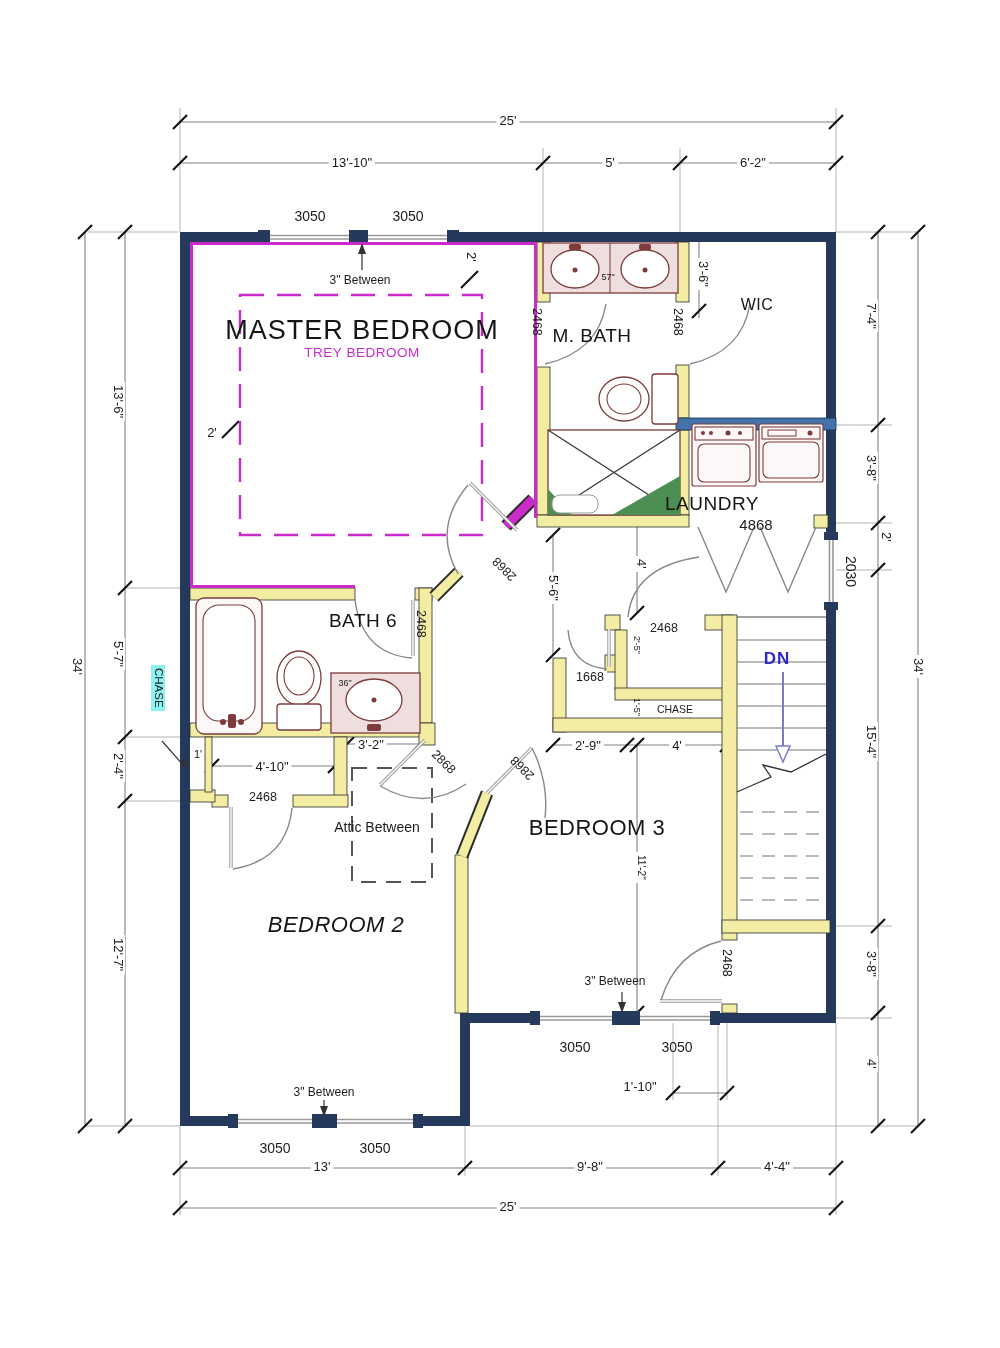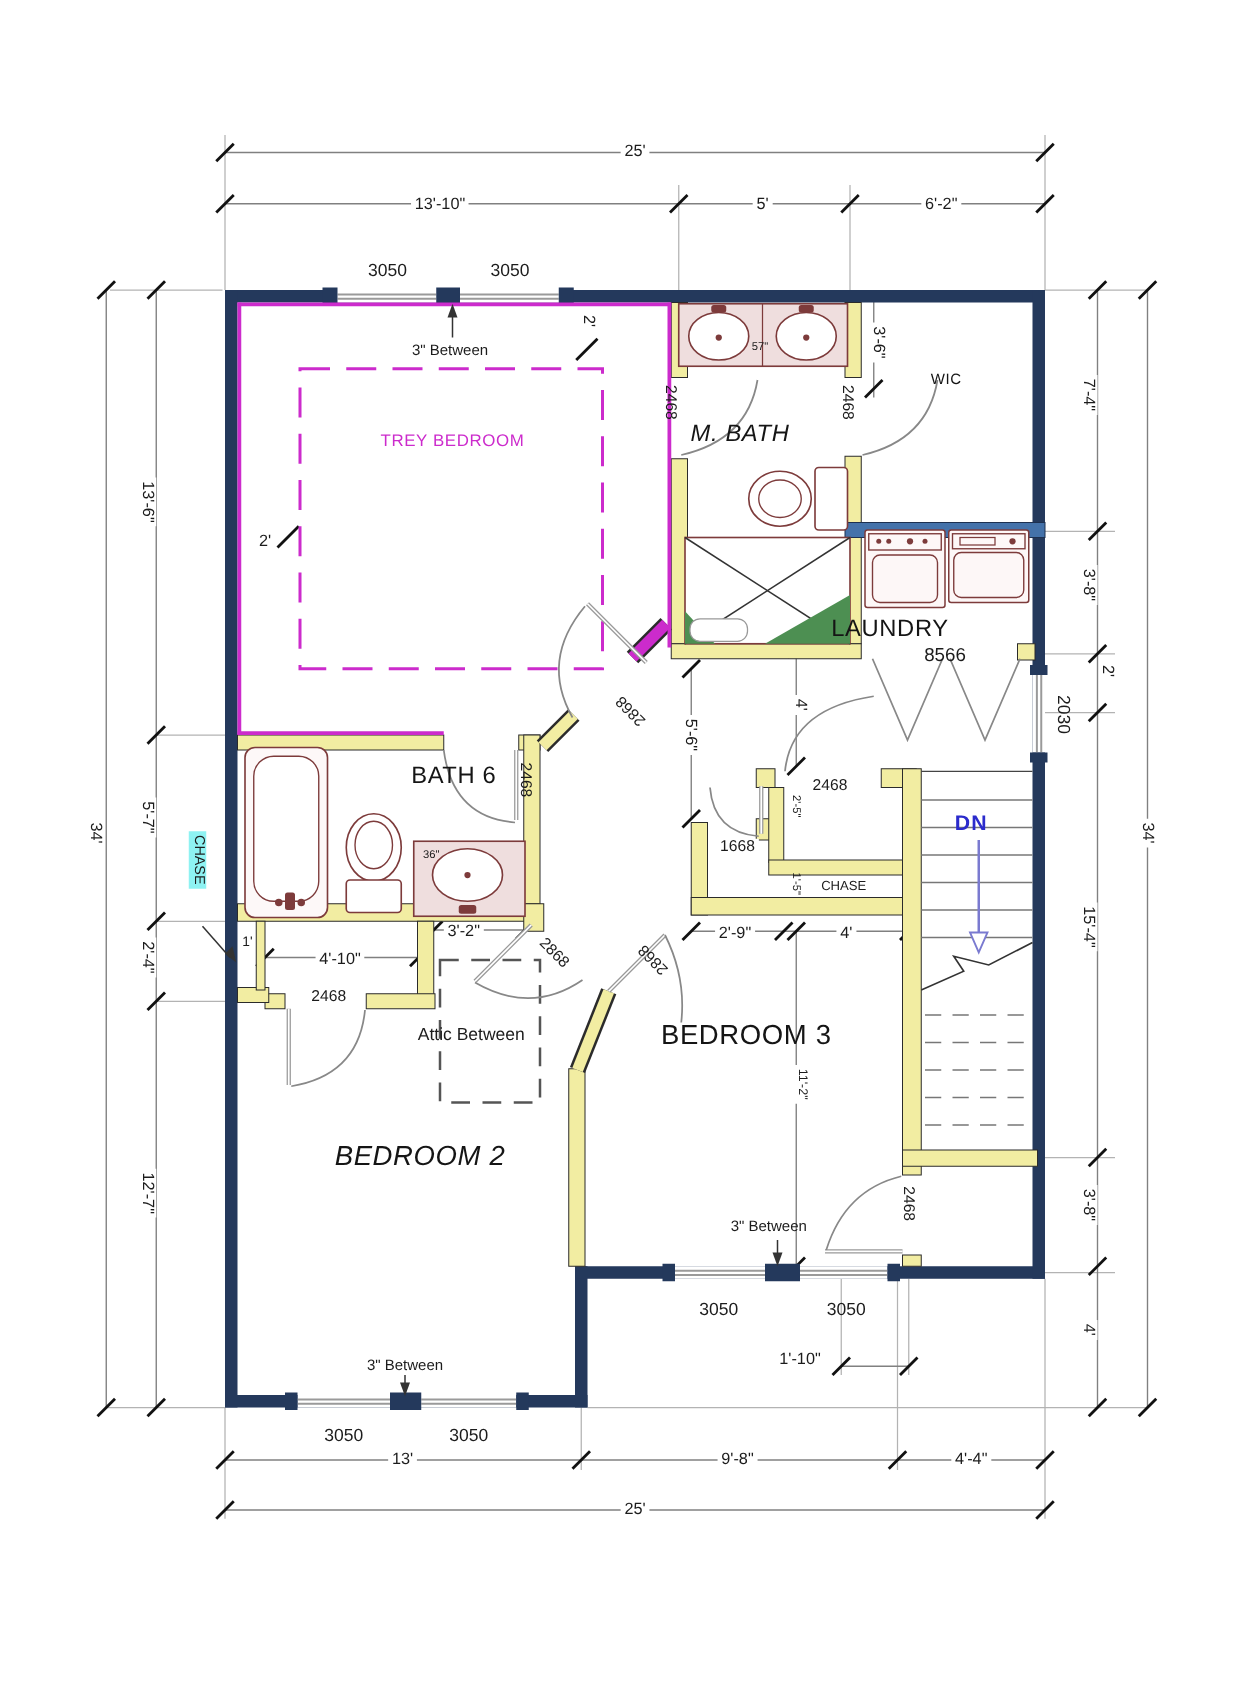--- a/index.html
+++ b/index.html
@@ -10,21 +10,21 @@
   #drawing { position:absolute; left:0; top:0; }
   .lbl { position:absolute; font:13px "Liberation Sans",sans-serif; color:#1c1c1c; white-space:nowrap; line-height:1; }
   .c   { transform:translateX(-50%); }
   .v   { transform:rotate(90deg); transform-origin:0 0; }
   .r45 { transform:rotate(45deg); transform-origin:0 0; }
   .r135m { transform:rotate(-135deg); transform-origin:0 0; }
   .dimbg { background:#fff; padding:0 3px; }
   .room { font-size:22px; letter-spacing:.5px; color:#151515; }
   .room-master { font-size:27px; letter-spacing:1px; }
   .room-med { font-size:19px; }
-  .room-sm { font-size:12px; }
+  .room-sm { font-size:16px; }
   .trey { color:var(--trey); font-size:13.5px; letter-spacing:.5px; }
   .win { font-size:14px; }
   .door { font-size:12.5px; }
   .tiny { font-size:9px; }
   .small10 { font-size:10px; }
   .dn { color:var(--dn); font-weight:bold; font-size:17px; letter-spacing:1px; }
   .chasehl { background:var(--cyan); font-size:11.5px; padding:1px 3px; }
   
   .we { fill:var(--ext); }
   .wi { fill:var(--int); stroke:#2b2b2b; stroke-width:.8; }
@@ -339,29 +339,30 @@
 
   <div class="lbl c dimbg" style="left:508px; top:114px;">25'</div>
   <div class="lbl c dimbg" style="left:352px; top:156px;">13'-10"</div>
   <div class="lbl c dimbg" style="left:610px; top:156px;">5'</div>
   <div class="lbl c dimbg" style="left:753px; top:156px;">6'-2"</div>
   <div class="lbl c win" style="left:310px; top:209px;">3050</div>
   <div class="lbl c win" style="left:408px; top:209px;">3050</div>
   <div class="lbl c" style="left:360px; top:274px; font-size:12px;">3" Between</div>
   <div class="lbl v" style="left:478px; top:252px;">2'</div>
   <div class="lbl c" style="left:212px; top:426px;">2'</div>
+  <div class="lbl c room room-master" style="left:362px; top:317px;">MASTER BEDROOM</div>
   <div class="lbl c trey" style="left:362px; top:346px;">TREY BEDROOM</div>
   <div class="lbl v door" style="left:543px; top:308px;">2468</div>
-  <div class="lbl c room room-med" style="left:592px; top:338px;font-style:italic;">M. BATH</div>
+  <div class="lbl c room room-med" style="left:592px; top:326px;">M. BATH</div>
   <div class="lbl c tiny" style="left:608px; top:273px;">57"</div>
   <div class="lbl v door" style="left:684px; top:308px;">2468</div>
   <div class="lbl v dimbg" style="left:710px; top:258px;">3'-6"</div>
   <div class="lbl c room room-sm" style="left:757px; top:297px;">WIC</div>
   <div class="lbl c room room-med" style="left:712px; top:494px;">LAUNDRY</div>
-  <div class="lbl c" style="left:756px; top:517px; font-size:15px;">8566</div>
+  <div class="lbl c" style="left:756px; top:517px; font-size:15px;">4868</div>
   <div class="lbl v dimbg" style="left:878px; top:300px;">7'-4"</div>
   <div class="lbl v dimbg" style="left:878px; top:452px;">3'-8"</div>
   <div class="lbl v" style="left:893px; top:532px;">2'</div>
   <div class="lbl v win" style="left:858px; top:556px;">2030</div>
   <div class="lbl v dimbg" style="left:878px; top:722px;">15'-4"</div>
   <div class="lbl v dimbg" style="left:878px; top:948px;">3'-8"</div>
   <div class="lbl v dimbg" style="left:878px; top:1056px;">4'</div>
   <div class="lbl v dimbg" style="left:925px; top:655px;">34'</div>
   <div class="lbl v dimbg" style="left:84px; top:655px;">34'</div>
   <div class="lbl v dimbg" style="left:125px; top:382px;">13'-6"</div>

